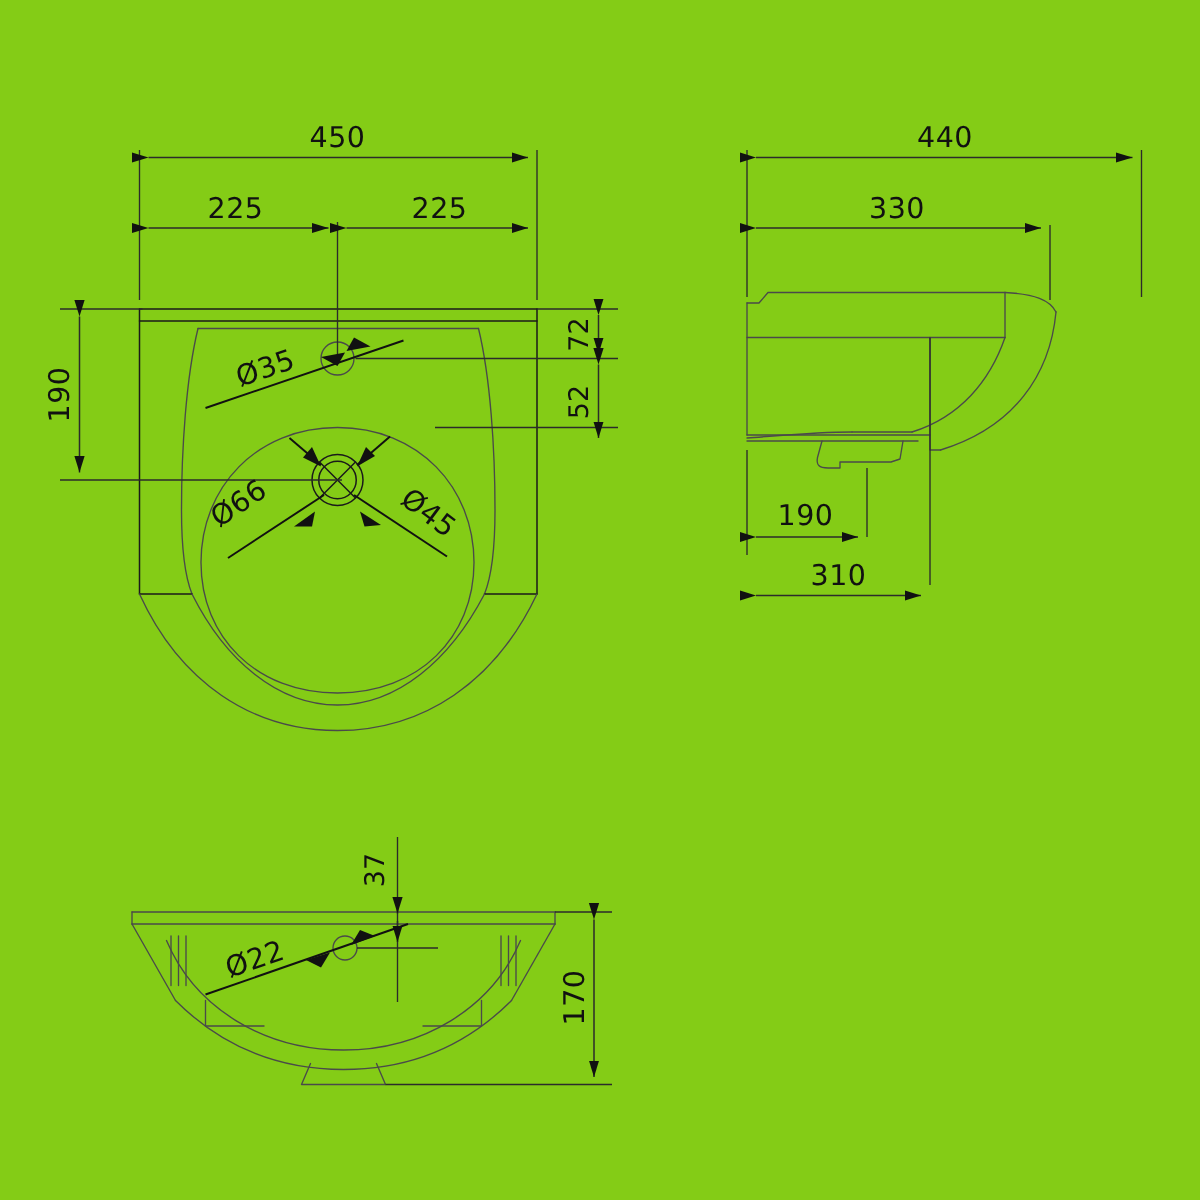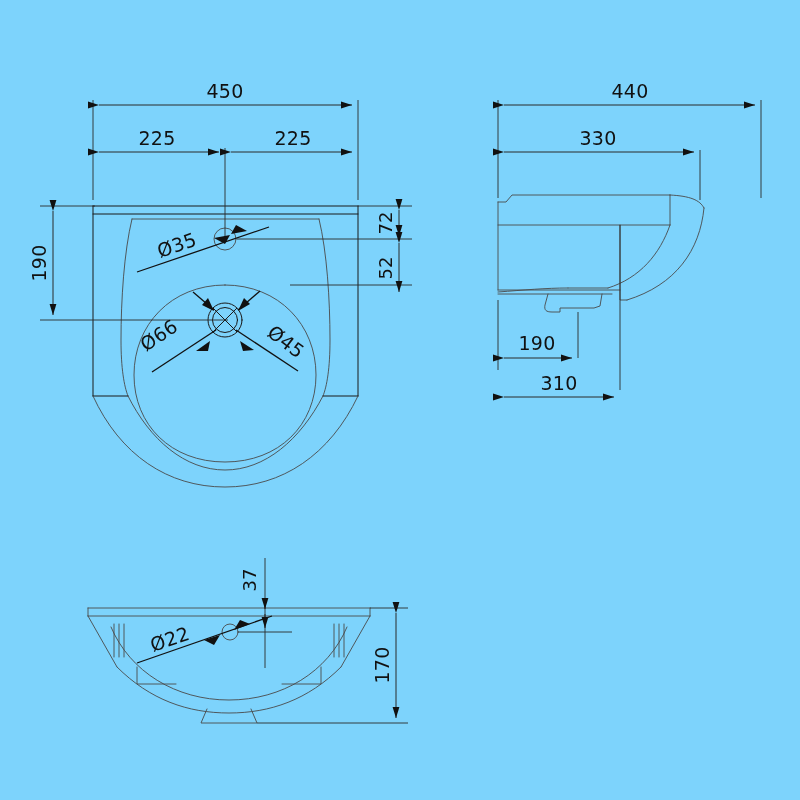--- a/index.html
+++ b/index.html
@@ -7,21 +7,21 @@
     padding: 0;
     background: #ffffff;
   }
   body {
     font-family: "DejaVu Sans", sans-serif;
   }
   #sheet {
     position: relative;
     width: 800px;
     height: 800px;
-    background: #7dd3fc;
+    background: #84cc16;
     overflow: hidden;
   }
   #sheet svg {
     display: block;
   }
   .obj {
     fill: none;
     stroke: #1a1a1a;
     stroke-width: 1;
     stroke-linecap: round;

